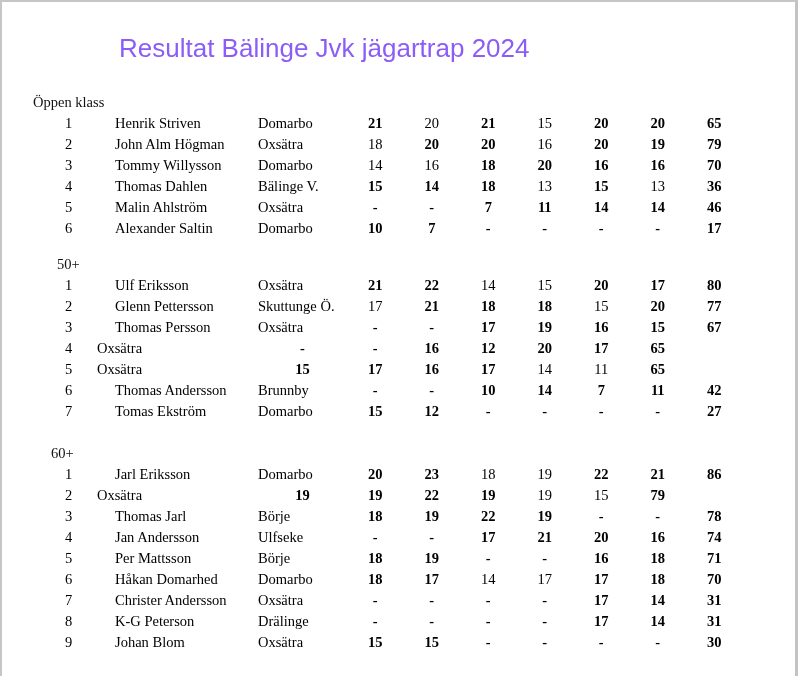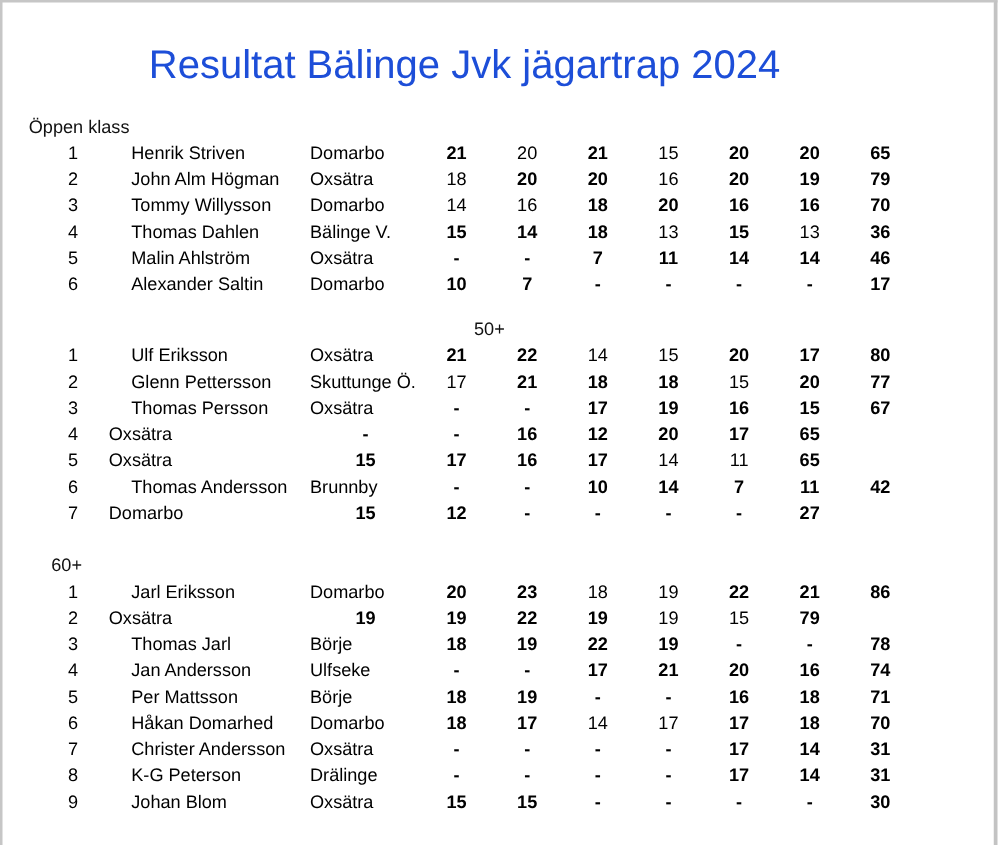--- a/index.html
+++ b/index.html
@@ -13,40 +13,41 @@
     border-right: 3px solid #c3c3c3;
     position: relative;
     overflow: hidden;
     font-family: "Liberation Sans", sans-serif;
     color: #000000;
   }
   .title {
     position: absolute;
     left: 117px;
     top: 31px;
-    font-size: 32px;
+    font-size: 26px;
     font-weight: 400;
     white-space: nowrap;
-    color: #1d4ed8;
+    color: #8b5cf6;
   }
   .table {
     position: absolute;
-    left: 28px;
+    left: 38px;
     top: 90px;
     width: 706px;
+    font-family: Liberation Serif, serif;
   }
   .section-label {
     height: 21px;
     line-height: 21px;
     font-size: 14.5px;
     color: #111111;
   }
   .sec-0 .section-label { margin-left: -7px; }
   .sec-1 { margin-top: 15px; }
-  .sec-1 .section-label { margin-left: 17px; text-align: center; }
+  .sec-1 .section-label { margin-left: 17px; }
   .sec-2 { margin-top: 21px; }
   .sec-2 .section-label { margin-left: 11px; }
   .row {
     display: grid;
     grid-template-columns: 57px 161px 89px repeat(7, 56.5px);
     height: 21px;
     line-height: 21px;
     font-size: 14.5px;
     white-space: nowrap;
   }
@@ -204,20 +205,21 @@
         <div class="score b">-</div>
         <div class="score b">-</div>
         <div class="score b">10</div>
         <div class="score b">14</div>
         <div class="score b">7</div>
         <div class="score b">11</div>
         <div class="score total b">42</div>
       </div>
       <div class="row">
         <div class="rank">7</div>
+        <div class="name">Tomas Ekström</div>
         <div class="club">Domarbo</div>
         <div class="score b">15</div>
         <div class="score b">12</div>
         <div class="score b">-</div>
         <div class="score b">-</div>
         <div class="score b">-</div>
         <div class="score b">-</div>
         <div class="score total b">27</div>
       </div>
     </div>

